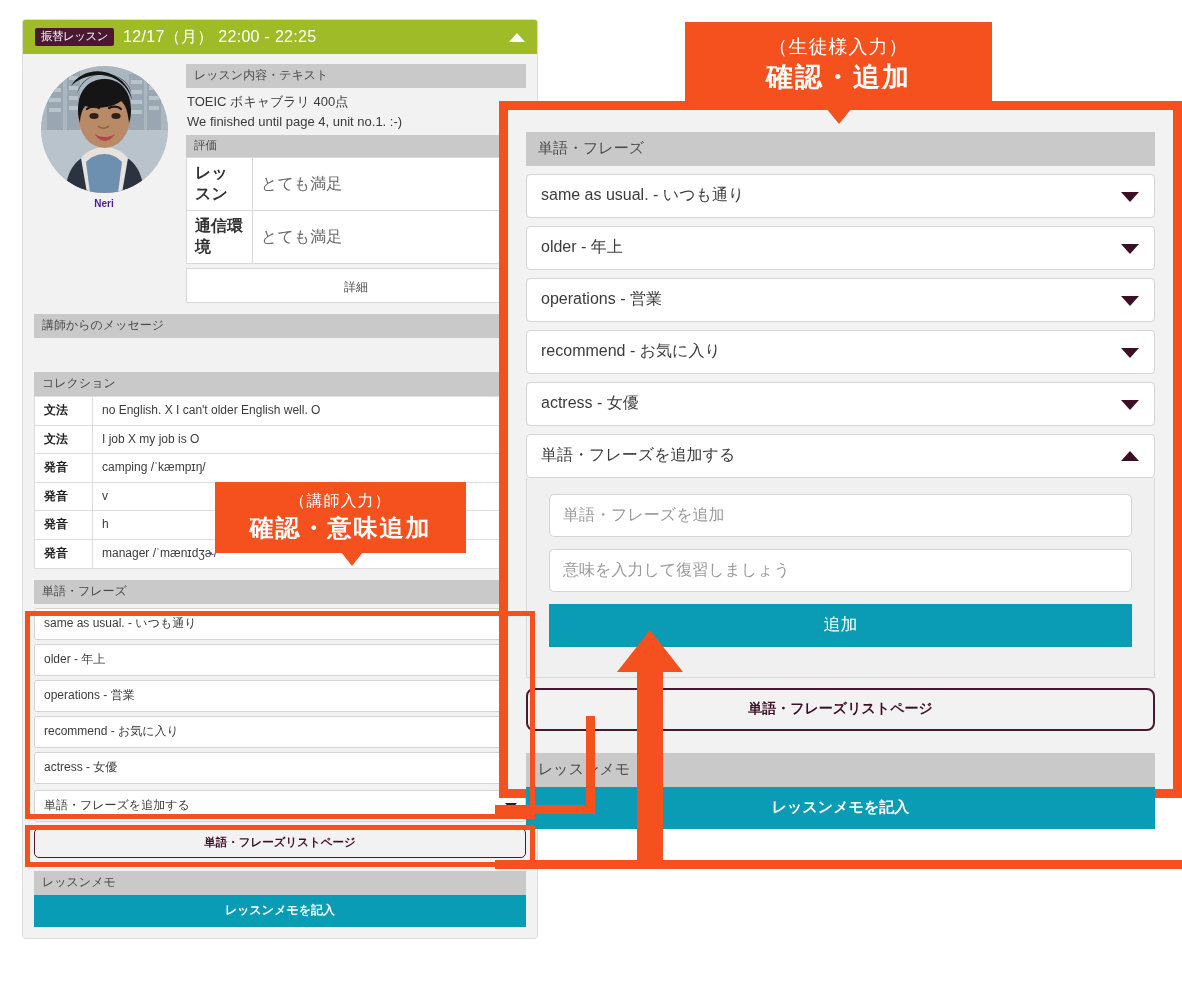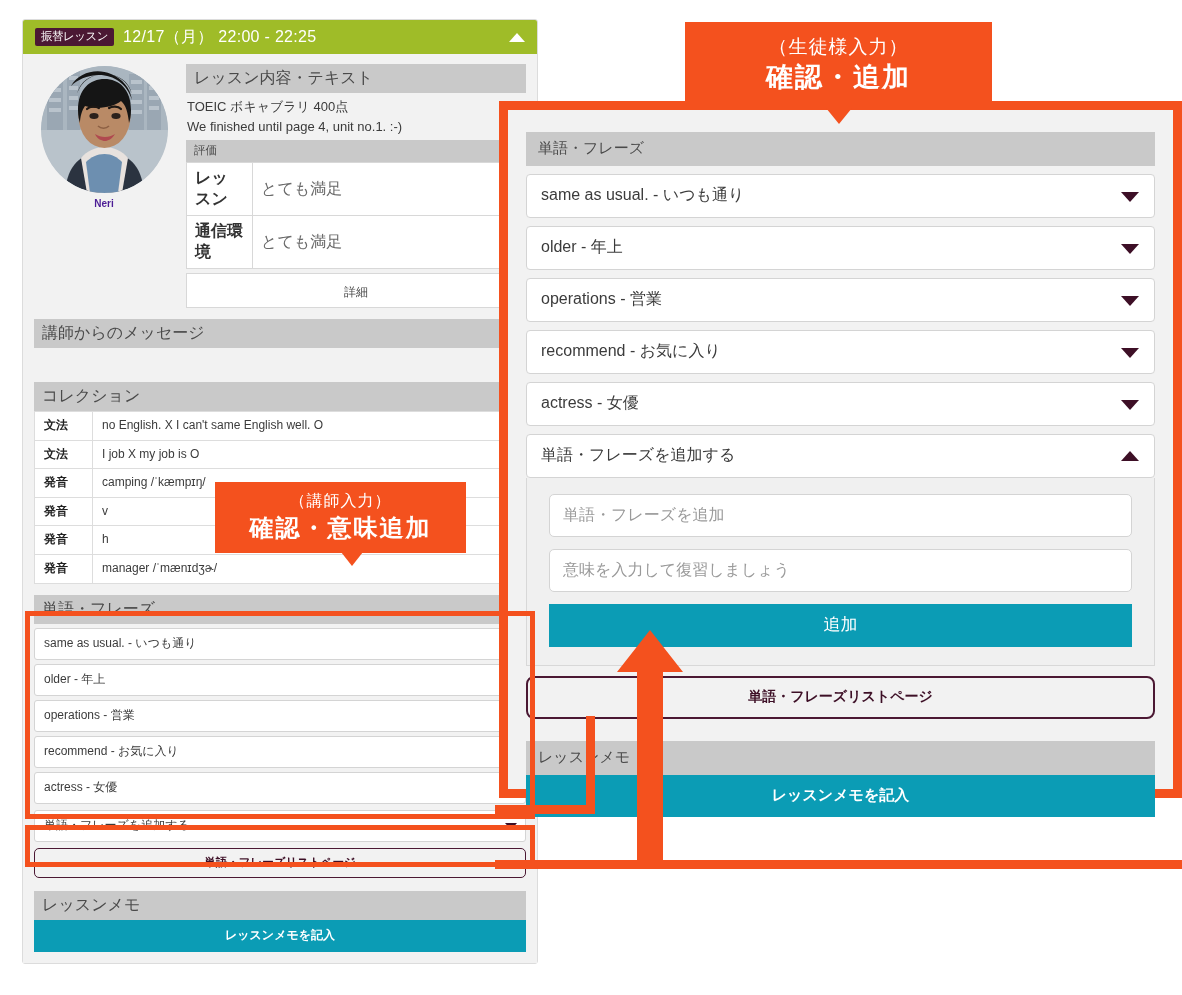--- a/index.html
+++ b/index.html
@@ -59,21 +59,21 @@
   .avatar svg { display: block; width: 127px; height: 127px; }
   .avatar-name {
     font-size: 10px; font-weight: bold; color: #4c1d95;
     margin-top: 5px;
   }
 
   .info-col { flex: 1; min-width: 0; }
   .sec-head {
     background: #c9c9c9;
     color: #4a4a4a;
-    font-size: 16px;
+    font-size: 12px;
     padding: 4px 8px 5px;
     line-height: 1.25;
   }
   .lesson-text {
     font-size: 13px; color: #3b3b3b; line-height: 1.5;
     padding: 4px 2px 4px 1px;
   }
   .eval-head {
     background: #c9c9c9; color: #4a4a4a; font-size: 11.5px;
     padding: 3px 8px 4px;
@@ -182,21 +182,21 @@
     position: absolute; right: 15px; top: 50%; margin-top: -5px;
     width: 0; height: 0;
     border-left: 9px solid transparent;
     border-right: 9px solid transparent;
     border-bottom: 10px solid #3d0f26;
   }
   .r-addbox {
     background: #f0f0f0;
     border: 1px solid #d8d8d8;
     border-top: none;
-    padding: 16px 22px 18px;
+    padding: 16px 22px 30px;
   }
   .r-input {
     display: block; width: 100%;
     background: #ffffff;
     border: 1px solid #d4d4d4;
     border-radius: 5px;
     font-size: 16px; color: #3b3b3b;
     padding: 11px 13px 12px;
     margin-bottom: 12px;
     font-family: "Liberation Sans", "DejaVu Sans", sans-serif;
@@ -353,21 +353,21 @@
       </div>
 
       <div class="sec-head msg-head">講師からのメッセージ</div>
       <div class="msg-body"></div>
 
       <div class="sec-head coll-head">コレクション</div>
       <table class="coll">
         <tbody>
             <tr>
           <td class="cat">文法</td>
-          <td>no English. X I can't same English well. O</td>
+          <td>no English. X I can't older English well. O</td>
         </tr>
         <tr>
           <td class="cat">文法</td>
           <td>I job X my job is O</td>
         </tr>
         <tr>
           <td class="cat">発音</td>
           <td>camping /ˈkæmpɪŋ/</td>
         </tr>
         <tr>

